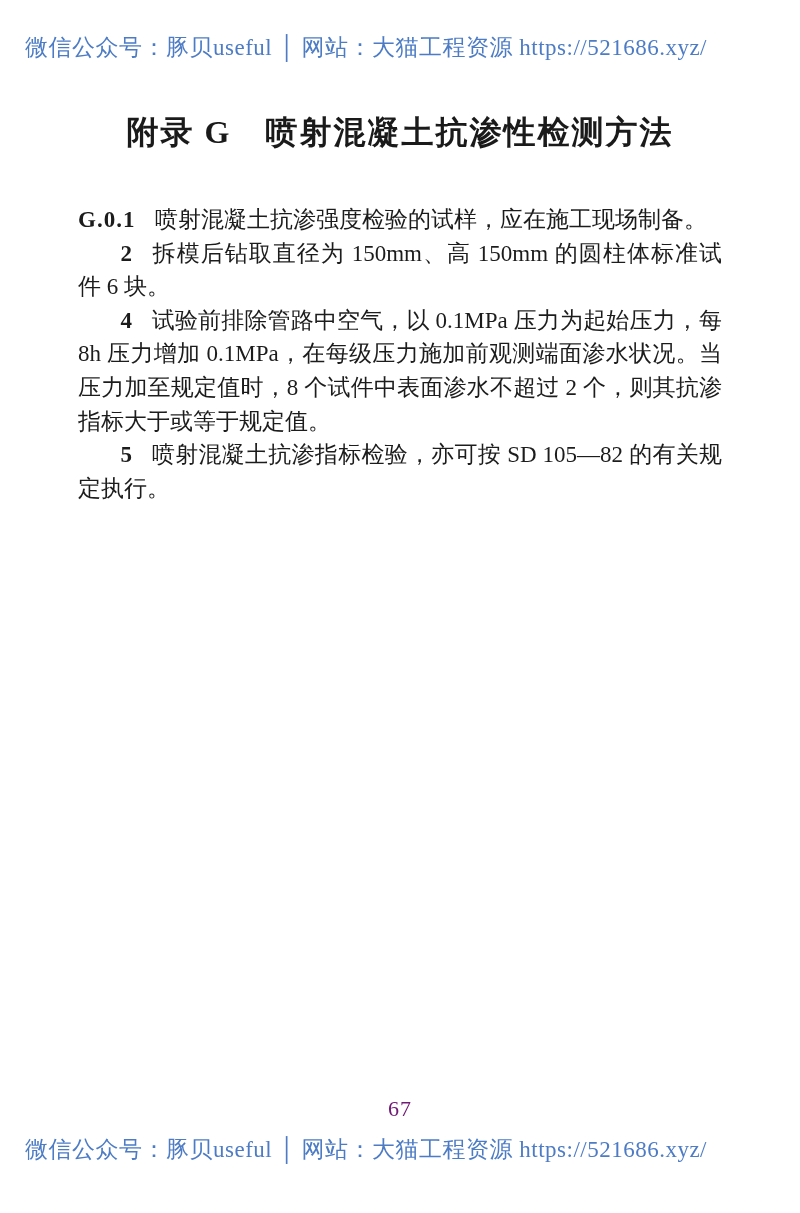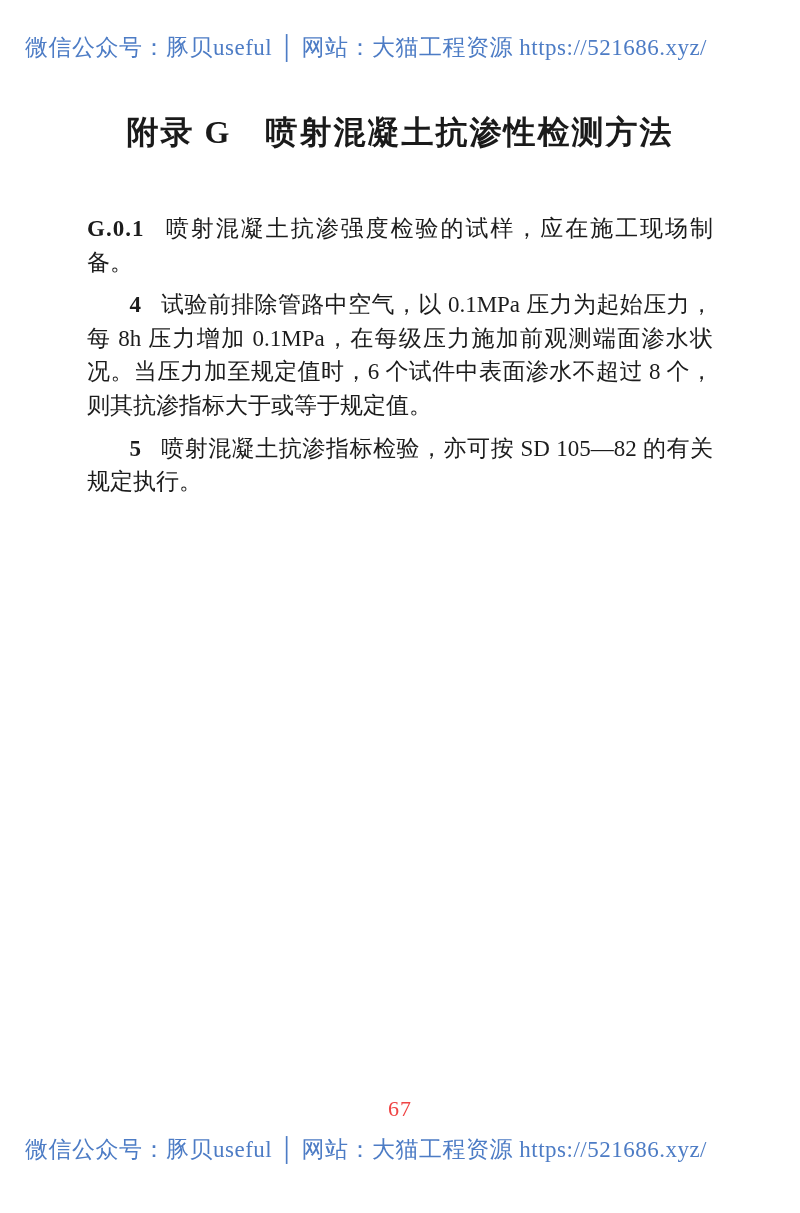--- a/index.html
+++ b/index.html
@@ -45,64 +45,67 @@
   .content {
     position: absolute;
     top: 203px;
     left: 78px;
     width: 644px;
     font-size: 23px;
     line-height: 33.6px;
     color: #1c1c1c;
     text-align: justify;
   }
-  .content p { margin: 9px; }
+  .content p { margin: 0; }
   p.clause .label {
     font-weight: bold;
     margin-right: 0.85em;
     letter-spacing: 1px;
   }
   p.item { text-indent: 1.85em; }
   p.item .num {
     font-weight: bold;
     margin-right: 0.85em;
   }
   
   .page-number {
     position: absolute;
     top: 1096px;
     left: 0;
     width: 100%;
     text-align: center;
     font-size: 22px;
-    color: #ef4444;
+    color: #701a75;
     letter-spacing: 1px;
   }
 </style>
 </head>
 <body>
 
 <div class="page">
 
   <div class="banner banner-top">微信公众号：豚贝useful │ 网站：大猫工程资源 https://521686.xyz/</div>
 
   <h1 class="doc-title">附录 G　喷射混凝土抗渗性检测方法</h1>
 
   <div class="content">
 
     <p class="clause">
       <span class="label">G.0.1</span><span>喷射混凝土抗渗强度检验的试样，应在施工现场制备。</span>
     </p>
 
 
 
+    <p class="item">
+      <span class="num">2</span><span>拆模后钻取直径为 150mm、高 150mm 的圆柱体标准试件 6 块。</span>
+    </p>
 
 
     <p class="item">
-      <span class="num">4</span><span>试验前排除管路中空气，以 0.1MPa 压力为起始压力，每 8h 压力增加 0.1MPa，在每级压力施加前观测端面渗水状况。当压力加至规定值时，6 个试件中表面渗水不超过 8 个，则其抗渗指标大于或等于规定值。</span>
+      <span class="num">4</span><span>试验前排除管路中空气，以 0.1MPa 压力为起始压力，每 8h 压力增加 0.1MPa，在每级压力施加前观测端面渗水状况。当压力加至规定值时，8 个试件中表面渗水不超过 2 个，则其抗渗指标大于或等于规定值。</span>
     </p>
 
     <p class="item">
       <span class="num">5</span><span>喷射混凝土抗渗指标检验，亦可按 SD 105—82 的有关规定执行。</span>
     </p>
 
   </div>
 
   <div class="page-number">67</div>
 

